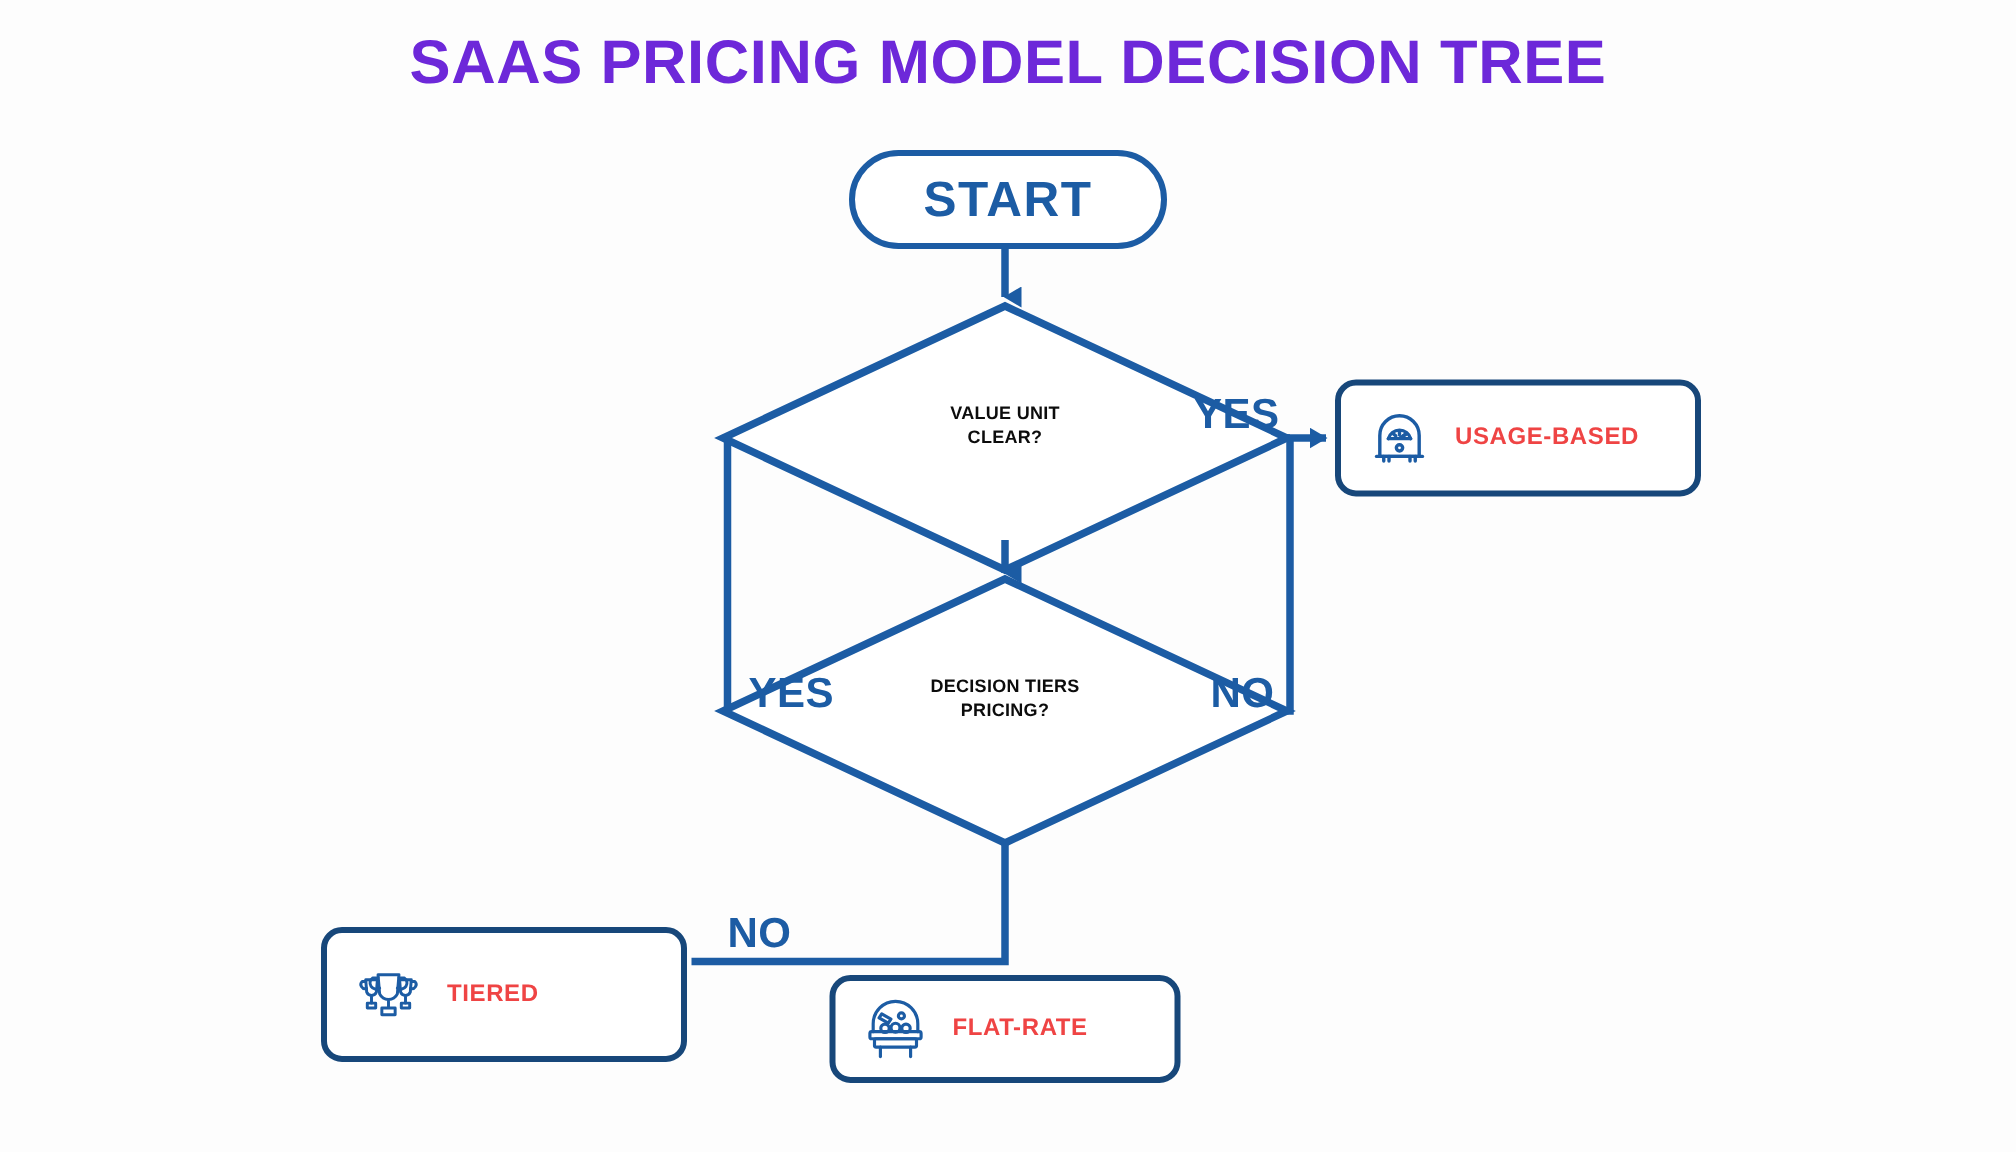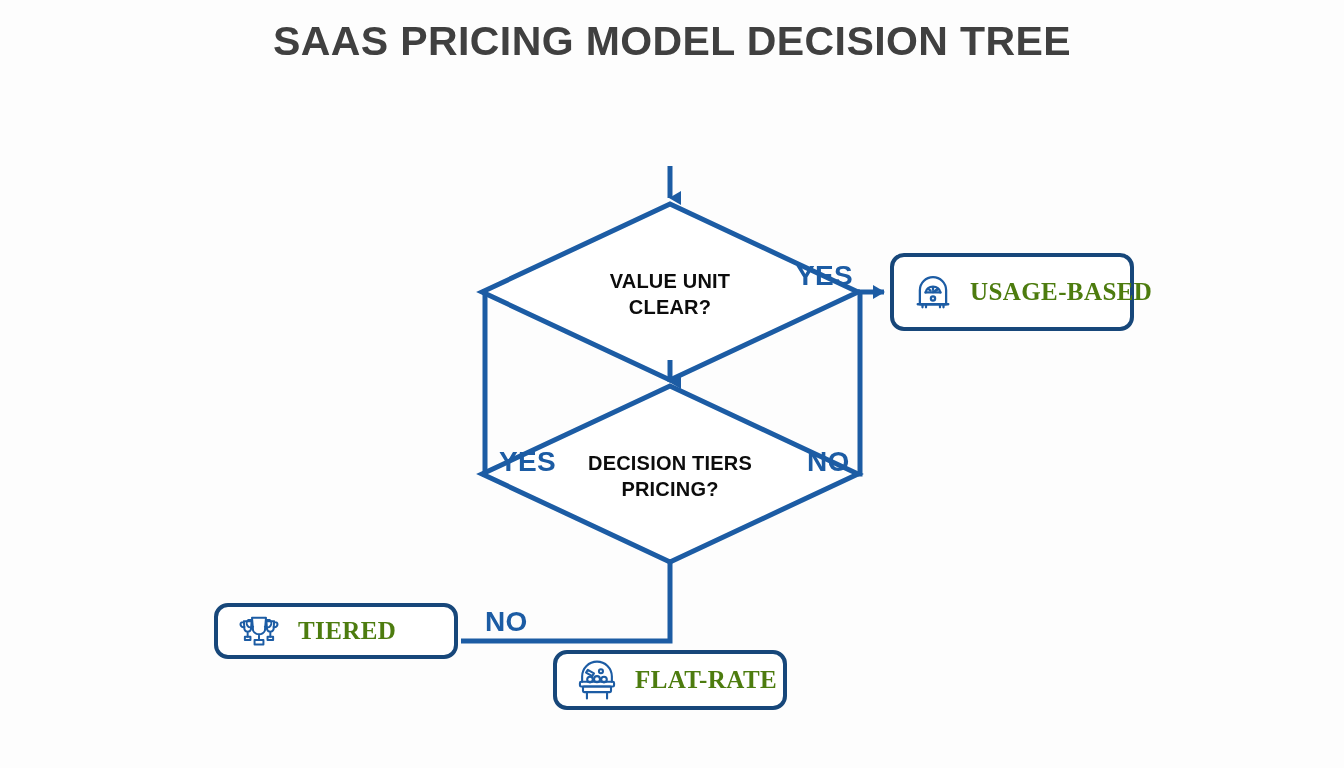--- a/index.html
+++ b/index.html
@@ -22,21 +22,21 @@
   }
   #diagram-title {
     position: absolute;
     top: 18px;
     left: 0;
     width: 1344px;
     text-align: center;
     font-size: 41px;
     font-weight: bold;
     letter-spacing: 0.4px;
-    color: #404040;
+    color: #6d28d9;
     font-family: "Liberation Sans", sans-serif;
     white-space: nowrap;
   }
   svg#edges {
     position: absolute;
     left: 0; top: 0;
     width: 1344px;
     height: 768px;
     pointer-events: none;
   }
@@ -64,21 +64,21 @@
     font-size: 33px;
     font-weight: bold;
     color: #1c5ca4;
     letter-spacing: 1px;
     font-family: "Liberation Sans", sans-serif;
   }
   
   .diamond-text {
     position: absolute;
     text-align: center;
-    font-size: 20px;
+    font-size: 12px;
     font-weight: bold;
     color: #0c0c0c;
     line-height: 1.32;
     letter-spacing: 0.2px;
     font-family: "Liberation Sans", sans-serif;
     pointer-events: none;
   }
   
   .outcome-node {
     position: absolute;
@@ -90,26 +90,26 @@
     border-radius: 14px;
   }
   .outcome-node .icon-wrap {
     flex: 0 0 auto;
     display: flex;
     align-items: center;
     justify-content: center;
     margin-left: 18px;
   }
   .outcome-node .label {
-    font-size: 25px;
-    font-weight: bold;
-    color: #4d7c0f;
+    font-size: 16px;
+    font-weight: bold;
+    color: #ef4444;
     letter-spacing: 0.4px;
     margin-left: 16px;
-    font-family: Liberation Serif, serif;
+    font-family: Liberation Sans, sans-serif;
     white-space: nowrap;
   }
 </style>
 </head>
 <body>
 
 <div id="canvas">
 
   <div id="diagram-title">SAAS PRICING MODEL DECISION TREE</div>
 
@@ -144,20 +144,23 @@
   </svg>
 
   <div class="edge-label" style="left:796px; top:260px;">YES</div>
 
   <div class="edge-label" style="left:499px; top:446px;">YES</div>
 
   <div class="edge-label" style="left:807px; top:446px;">NO</div>
 
   <div class="edge-label" style="left:485px; top:606px;">NO</div>
 
+  <div class="start-node" style="left:566px; top:100px; width:212px; height:66px;">
+    <span class="label">START</span>
+  </div>
 
   <div class="diamond-text" style="left:540px; top:268px; width:260px;">
     <div>VALUE UNIT</div>
     <div>CLEAR?</div>
   </div>
 
   <div class="diamond-text" style="left:540px; top:450px; width:260px;">
     <div>DECISION TIERS</div>
     <div>PRICING?</div>
   </div>
@@ -174,21 +177,21 @@
         <path d="M24 24.2 L29.6 20.8"></path>
         <circle cx="24" cy="31.5" r="2.4"></circle>
         <line x1="6.5" y1="38" x2="41.5" y2="38"></line>
         <path d="M12 38 L12 41.5 M16 38 L16 41.5"></path>
         <path d="M32 38 L32 41.5 M36 38 L36 41.5"></path>
       </svg>
     </span>
     <span class="label">USAGE-BASED</span>
   </div>
 
-  <div class="outcome-node" style="left:214px; top:603px; width:244px; height:56px;text-align:right;">
+  <div class="outcome-node" style="left:214px; top:618px; width:244px; height:90px;text-align:right;">
     <span class="icon-wrap">
       <svg width="46" height="42" viewBox="0 0 56 48" fill="none" stroke="#1c5ca4" stroke-width="2.4" stroke-linecap="round" stroke-linejoin="round">
 
         <path d="M9.5 12 L19 12 L18.2 22 a4.2 4.2 0 0 1 -7.9 0 Z"></path>
         <path d="M9.5 13.5 L6.6 13.5 a3.4 3.4 0 0 0 3.6 5.6"></path>
         <path d="M14.2 26 L14.2 31"></path>
         <path d="M10.8 31 L17.6 31 L17.6 35 L10.8 35 Z"></path>
 
         <path d="M37 12 L46.5 12 L45.7 22 a4.2 4.2 0 0 1 -7.9 0 Z"></path>
         <path d="M46.5 13.5 L49.4 13.5 a3.4 3.4 0 0 1 -3.6 5.6"></path>
@@ -198,21 +201,21 @@
         <path d="M19.5 8 L36.5 8 L35.2 23.5 a8 8 0 0 1 -14.4 0 Z" fill="#ffffff"></path>
         <path d="M19.5 10.5 L15.2 10.5 a5 5 0 0 0 5.6 8.3"></path>
         <path d="M36.5 10.5 L40.8 10.5 a5 5 0 0 1 -5.6 8.3"></path>
         <path d="M28 29.5 L28 35"></path>
         <path d="M22.6 35 L33.4 35 L33.4 40.5 L22.6 40.5 Z" fill="#ffffff"></path>
       </svg>
     </span>
     <span class="label">TIERED</span>
   </div>
 
-  <div class="outcome-node" style="left:553px; top:650px; width:234px; height:60px;text-align:right;">
+  <div class="outcome-node" style="left:553px; top:650px; width:234px; height:72px;text-align:right;">
     <span class="icon-wrap">
       <svg width="44" height="42" viewBox="0 0 50 48" fill="none" stroke="#1c5ca4" stroke-width="2.4" stroke-linecap="round" stroke-linejoin="round">
 
         <path d="M8 26 L8 20 a17 17 0 0 1 34 0 L42 26"></path>
 
         <circle cx="17" cy="23.5" r="3.2"></circle>
         <circle cx="25" cy="23" r="3.4"></circle>
         <circle cx="33" cy="23.5" r="3.2"></circle>
 
         <path d="M14.5 12.5 L21.5 16.5 L19.5 19.5 L12.5 15.5 Z"></path>

